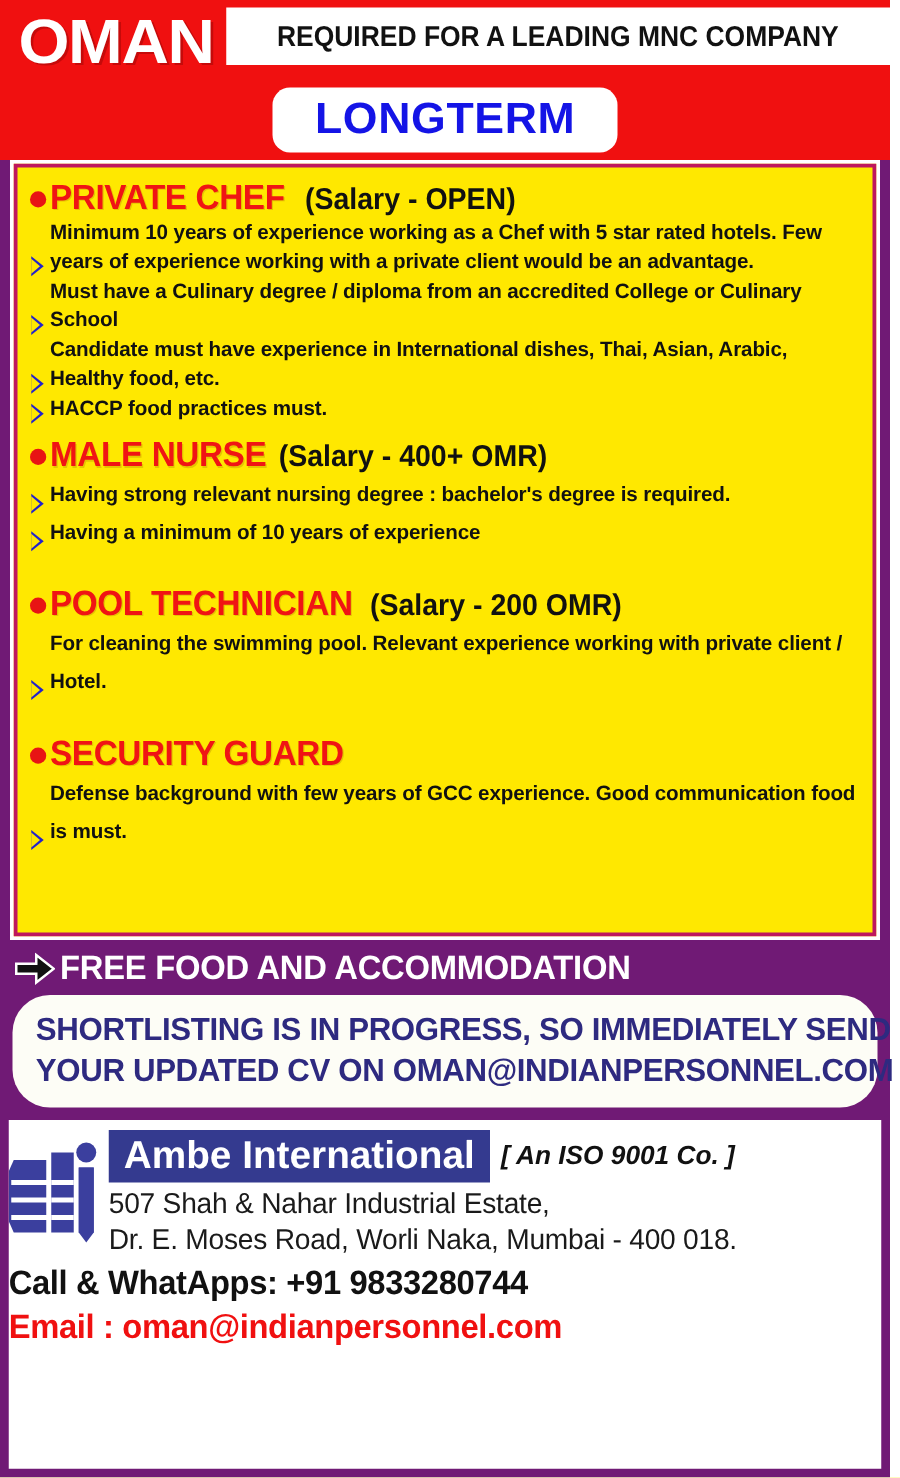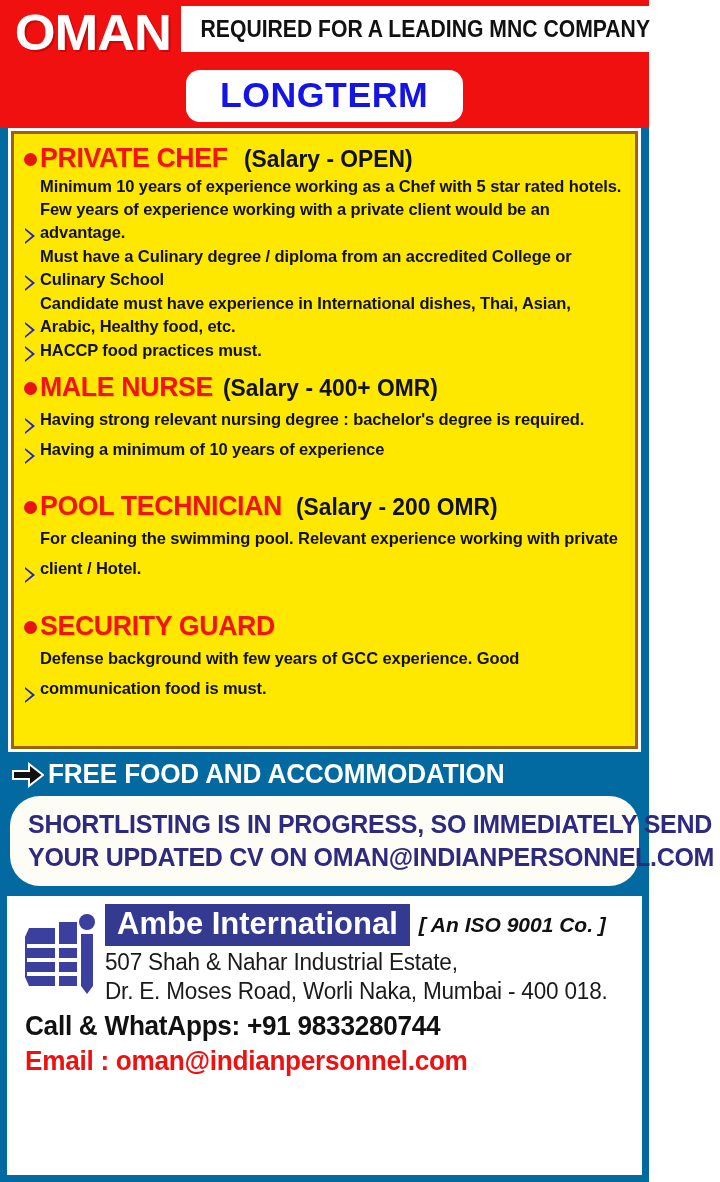--- a/index.html
+++ b/index.html
@@ -8,23 +8,23 @@
     background: #ffffff;
   }
   body {
     width: 720px;
     height: 1182px;
     font-family: "Liberation Sans", sans-serif;
     overflow: hidden;
   }
   .poster {
     position: relative;
-    width: 649px;
+    width: 712px;
     height: 1182px;
-    background: #0369a1;
+    background: #701a75;
     box-sizing: border-box;
     display: flex;
     flex-direction: column;
   }
 
   
   .header {
     position: relative;
     height: 128px;
     flex: none;
@@ -92,21 +92,21 @@
 
   
   .yellow-outer {
     margin: 0 8px;
     background: #ffffff;
     padding: 3px;
     flex: none;
   }
   .yellow-panel {
     background: #ffe800;
-    border: 3px solid #a16207;
+    border: 3px solid #be185d;
     padding: 8px 10px 10px 10px;
     box-sizing: border-box;
     height: 618px;
     overflow: hidden;
   }
   .job {
     margin-bottom: 2px;
   }
   .job-title-row {
     display: flex;
@@ -233,21 +233,21 @@
     transform: scaleX(0.98);
     font-family: "Liberation Sans Narrow", "Liberation Sans", sans-serif;
     white-space: nowrap;
   }
 
   
   .footer {
     background: #ffffff;
     margin: 0 7px 7px 7px;
     flex: 1;
-    padding: 8px 0 0 18px;
+    padding: 8px 0 0 0;
     box-sizing: border-box;
     overflow: hidden;
   }
   .company-row {
     display: flex;
     align-items: flex-start;
   }
   .logo-mark {
     flex: none;
     width: 74px;

